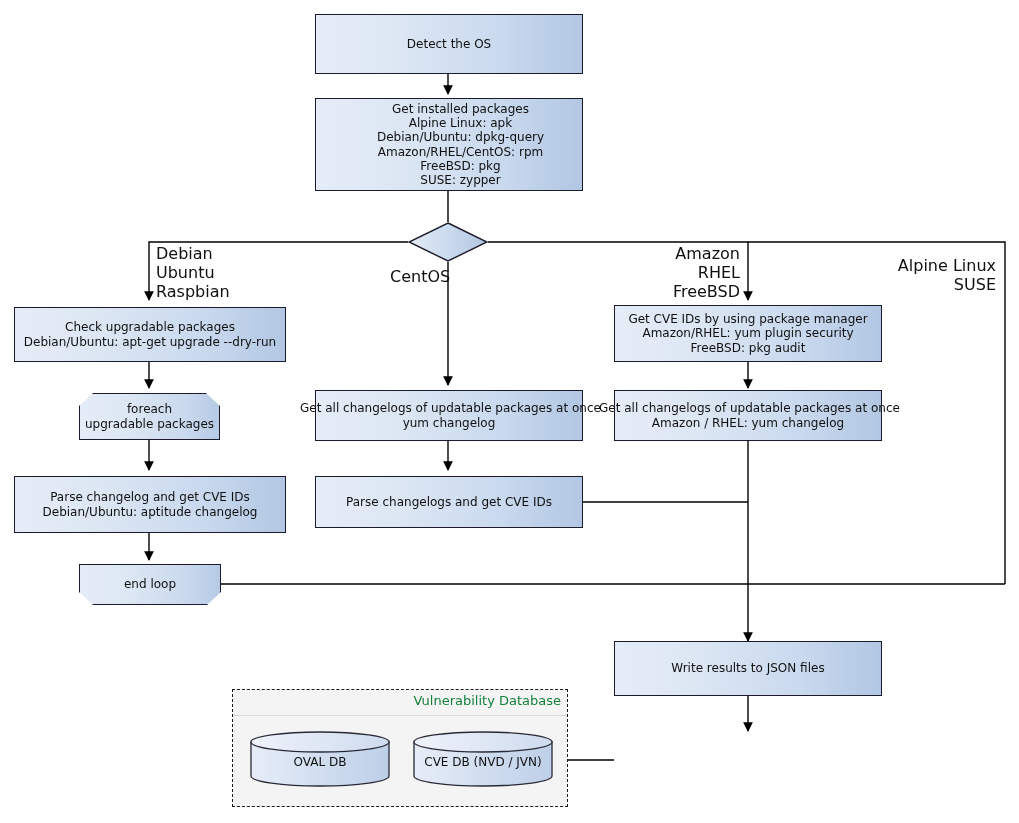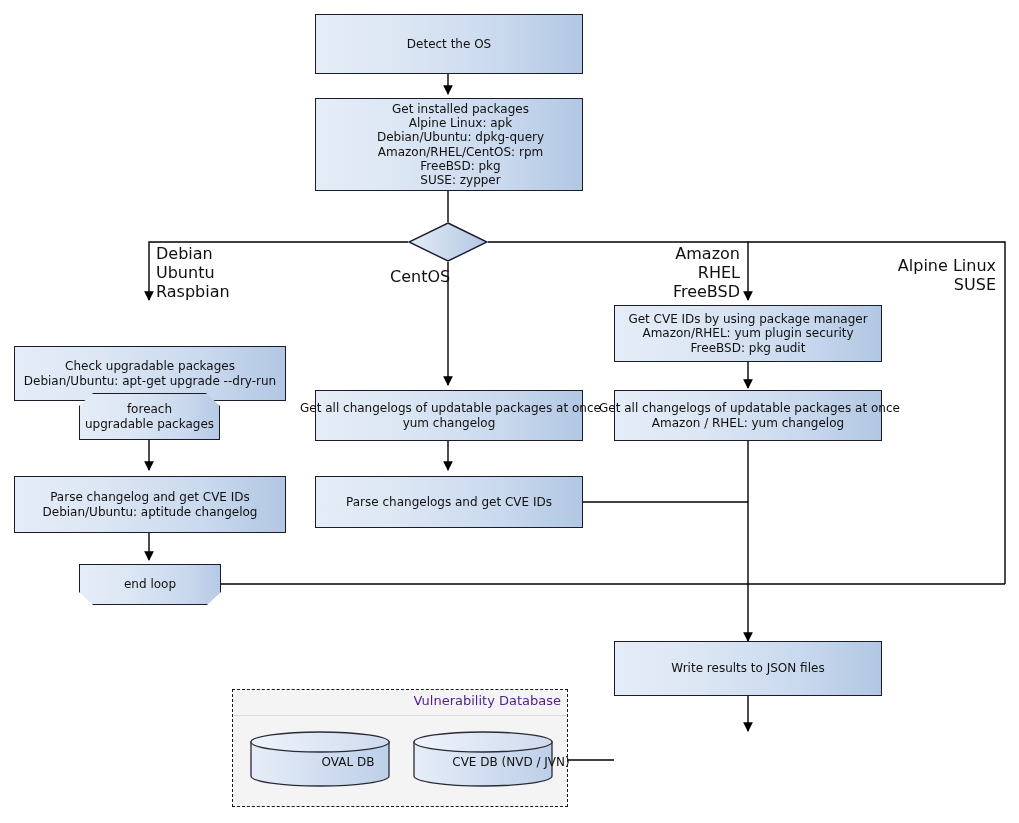--- a/index.html
+++ b/index.html
@@ -68,21 +68,21 @@
     position: absolute;
     box-sizing: border-box;
     border: 1px dashed #1a1a1a;
     background: #f4f4f4;
   }
   .group-title {
     position: absolute;
     right: 6px;
     top: 3px;
     font-size: 13px;
-    color: #4c1d95;
+    color: #15803d;
     white-space: nowrap;
   }
   .group-header-rule {
     position: absolute;
     left: 0;
     top: 25px;
     width: 100%;
     height: 1px;
     background: #dadada;
   }
@@ -90,21 +90,20 @@
     position: absolute;
   }
   .cyl-label {
     position: absolute;
     left: 0;
     width: 100%;
     text-align: center;
     font-size: 12px;
     color: #101010;
     white-space: nowrap;
-    padding-left: 28px;
   }
   .overflow-txt {
     white-space: nowrap;
   }
 </style>
 </head>
 <body>
 
 <div id="canvas">
 
@@ -177,21 +176,21 @@
   <div class="branch-label bl-left" style="left:156px; top:244px;">Debian
 Ubuntu
 Raspbian</div>
   <div class="branch-label bl-left" style="left:390px; top:267px;">CentOS</div>
   <div class="branch-label bl-right" style="left:648px; top:244px; width:92px;">Amazon
 RHEL
 FreeBSD</div>
   <div class="branch-label bl-right" style="left:880px; top:256px; width:116px;">Alpine Linux
 SUSE</div>
 
-  <div class="node proc" style="left:14px; top:307px; width:272px; height:55px;margin-top:39px;">
+  <div class="node proc" style="left:14px; top:307px; width:272px; height:55px;">
     <div>
       <div class="overflow-txt">Check upgradable packages</div>
       <div class="overflow-txt">Debian/Ubuntu: apt-get upgrade --dry-run</div>
     </div>
   </div>
 
   <div class="node loopstart" style="left:79px; top:393px; width:141px; height:47px;">
     <div>
       <div class="overflow-txt">foreach</div>
       <div class="overflow-txt">upgradable  packages</div>

